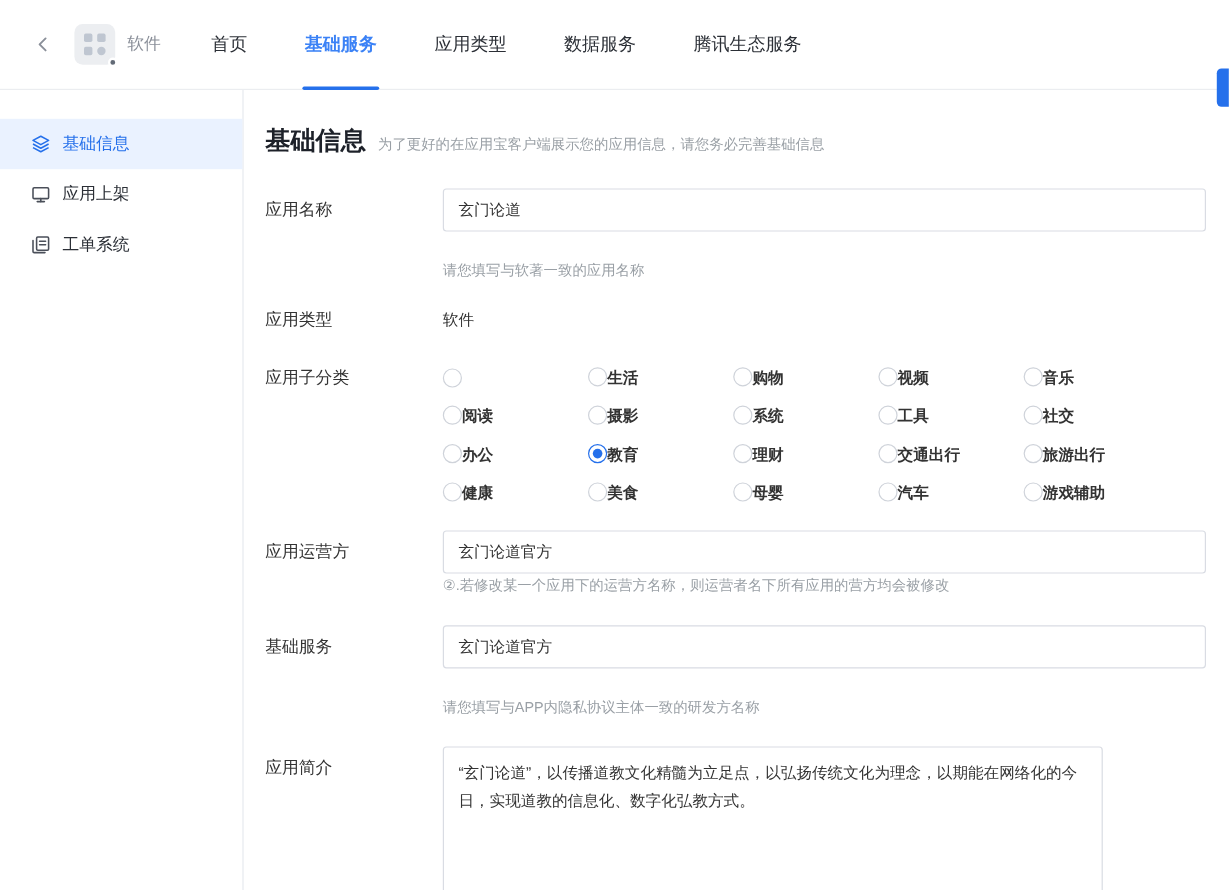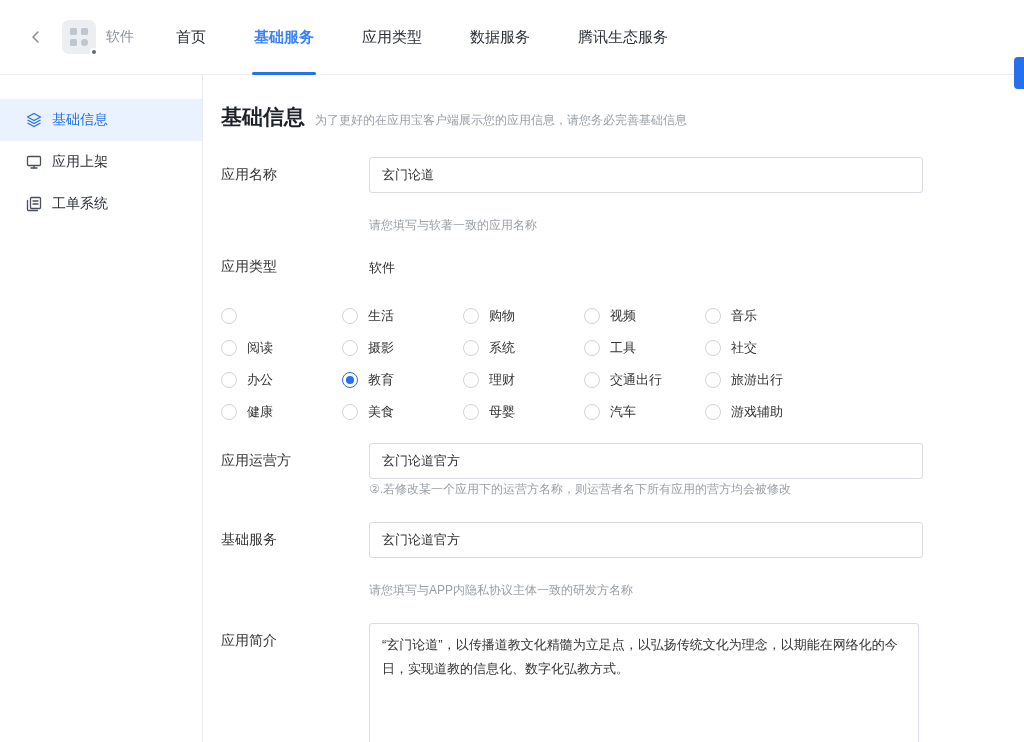--- a/index.html
+++ b/index.html
@@ -41,28 +41,28 @@
   .main { flex:1; padding:28px 0 0 18px; overflow:hidden; }
   .page-header { display:flex; align-items:baseline; margin-bottom:26px; }
   .page-header h1 { font-size:21px; font-weight:600; color:#1d2129; }
   .subtitle { font-size:12px; color:#9aa0a6; margin-left:10px; }
 
   
   .form-row { display:flex; margin-bottom:24px; }
   .form-label { width:148px; flex:0 0 148px; font-size:14px; color:#333; padding-top:9px; }
   .form-label.flat { padding-top:0; }
   .form-control { flex:1; }
-  .text-input { width:554px; height:36px; border:1px solid #d9dce3; border-radius:3px;
+  .text-input { width:636px; height:36px; border:1px solid #d9dce3; border-radius:3px;
     padding:0 12px; font-size:13px; color:#333; outline:none; background:#fff;
     font-family:inherit; }
   .helper { font-size:12px; color:#9aa0a6; margin-top:24px; line-height:17px; }
   .static-value { font-size:13px; color:#333; }
 
   .radio-grid { display:grid; grid-template-columns:repeat(5,121px); row-gap:14px; align-items:center; }
-  .radio-cell { display:flex; align-items:center; gap:10px; cursor:pointer; }
+  .radio-cell { display:flex; align-items:flex-start; gap:0; cursor:pointer;font-weight:bold; }
   .radio-circle { width:16px; height:16px; border:1px solid #cfd3da; border-radius:50%;
     background:#fff; position:relative; flex:0 0 auto; }
   .radio-circle.checked { border-color:#2570eb; }
   .radio-circle.checked::after { content:""; position:absolute; left:50%; top:50%;
     width:8px; height:8px; margin:-4px 0 0 -4px; background:#2570eb; border-radius:50%; }
   .radio-label { font-size:13px; color:#333; }
 
   textarea.intro { width:550px; height:140px; border:1px solid #d9dce3; border-radius:3px;
     padding:9px 12px; font-size:13px; line-height:24px; color:#333; resize:none; outline:none;
     font-family:inherit; }
@@ -139,20 +139,21 @@
     </div>
 
     <div class="form-row" style="margin-bottom:30px">
       <div class="form-label flat">应用类型</div>
       <div class="form-control">
         <span class="static-value">软件</span>
       </div>
     </div>
 
     <div class="form-row" style="margin-bottom:22px">
+      <div class="form-label flat">应用子分类</div>
       <div class="form-control">
         <div class="radio-grid">
           <label class="radio-cell">
               <span class="radio-circle"></span>
               <span class="radio-label"></span>
             </label>
           <label class="radio-cell">
               <span class="radio-circle"></span>
               <span class="radio-label">生活</span>
             </label>

